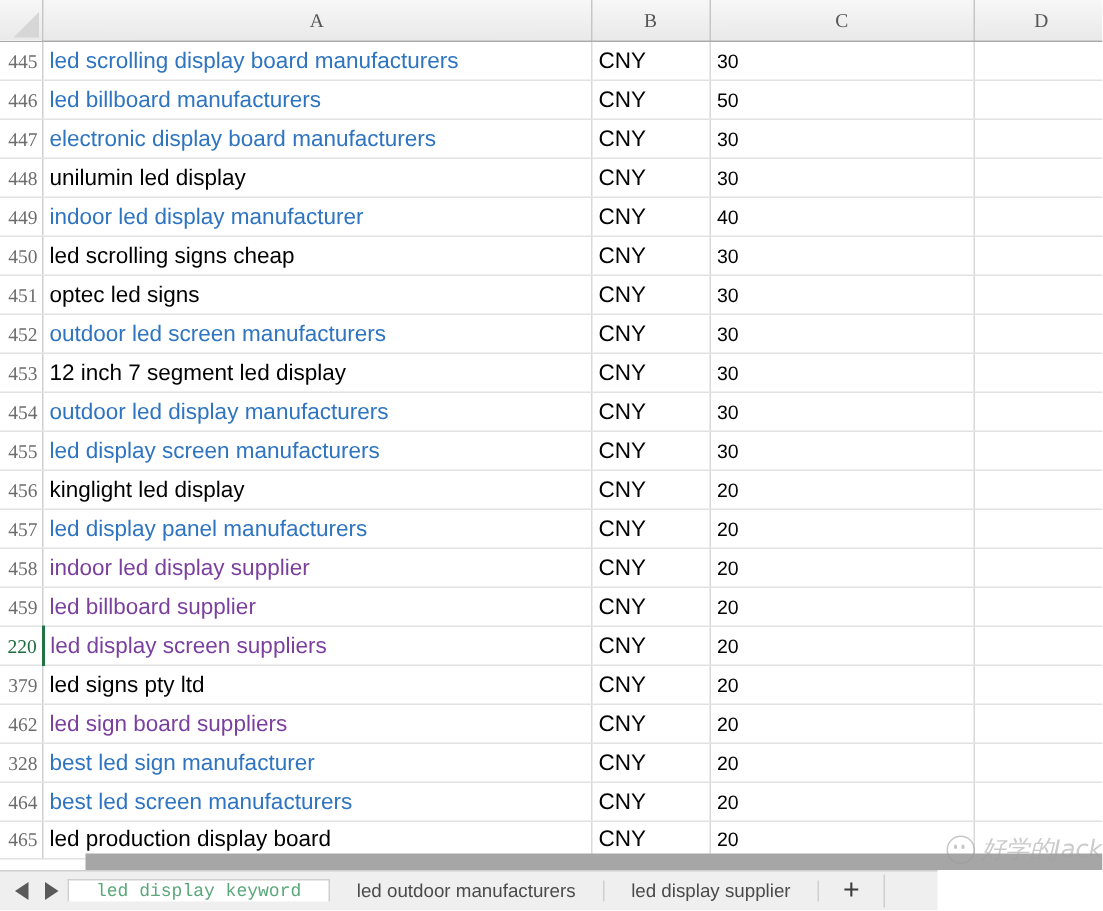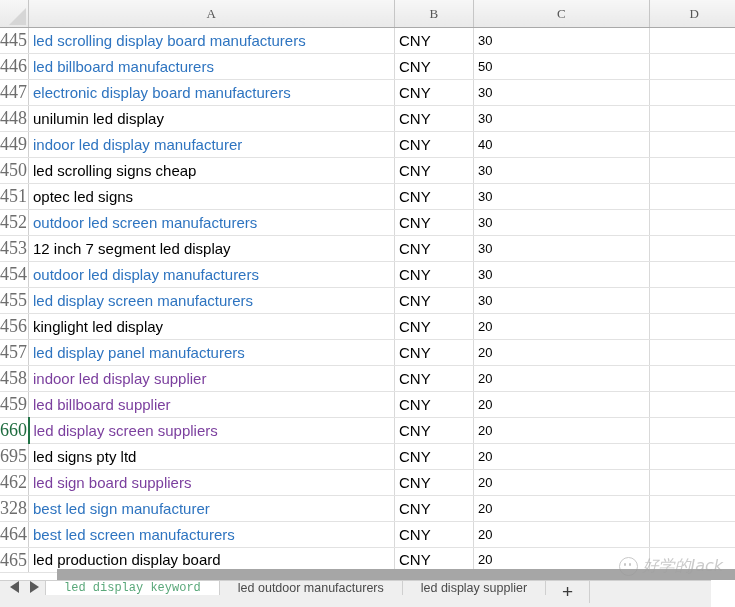--- a/index.html
+++ b/index.html
@@ -82,21 +82,21 @@
   
   tr.data-row { height: 25px; }
 
   td.rowhdr {
     width: 28px;
     padding: 0 3px 0 0;
     background: #ffffff;
     border-right: 1px solid #d0d0d0;
     border-bottom: 1px solid #e2e2e2;
     font-family: "Liberation Serif", serif;
-    font-size: 18px;
+    font-size: 13px;
     color: #6d6d6d;
     text-align: right;
     vertical-align: middle;
     line-height: 25px;
   }
   td.rowhdr.active {
     color: #1d6b3e;
     border-right: 2px solid #217346;
   }
 
@@ -136,26 +136,26 @@
     width: 678px;
     height: 11px;
     background: #a6a6a6;
   }
 
   
   .tabbar {
     position: absolute;
     left: 0;
     top: 580px;
-    width: 711px;
+    width: 625px;
     height: 27px;
     background: #efefef;
     border-top: 1px solid #cfcfcf;
     display: flex;
-    align-items: flex-start;
+    align-items: center;
     box-sizing: border-box;
   }
 
   .navarrows {
     display: flex;
     align-items: center;
     padding: 0 6px 0 10px;
     gap: 11px;
   }
   .arrow {
@@ -202,21 +202,21 @@
     width: 44px;
     font-size: 19px;
     color: #3b3b3b;
     border-right: 1px solid #cfcfcf;
     box-sizing: border-box;
   }
 
   
   .watermark {
     position: absolute;
-    right: 12px;
+    right: 0;
     top: 556px;
     display: flex;
     align-items: center;
     gap: 4px;
     opacity: .55;
     pointer-events: none;
   }
   .wm-logo {
     width: 17px;
     height: 17px;
@@ -362,28 +362,28 @@
             <td class="cell plain col-d"></td>
           </tr>
           <tr class="data-row">
             <td class="rowhdr">459</td>
             <td class="cell visited">led billboard supplier</td>
             <td class="cell plain">CNY</td>
             <td class="cell num plain">20</td>
             <td class="cell plain col-d"></td>
           </tr>
           <tr class="data-row">
-            <td class="rowhdr active">660</td>
+            <td class="rowhdr active">220</td>
             <td class="cell visited">led display screen suppliers</td>
             <td class="cell plain">CNY</td>
             <td class="cell num plain">20</td>
             <td class="cell plain col-d"></td>
           </tr>
           <tr class="data-row">
-            <td class="rowhdr">695</td>
+            <td class="rowhdr">379</td>
             <td class="cell plain">led signs pty ltd</td>
             <td class="cell plain">CNY</td>
             <td class="cell num plain">20</td>
             <td class="cell plain col-d"></td>
           </tr>
           <tr class="data-row">
             <td class="rowhdr">462</td>
             <td class="cell visited">led sign board suppliers</td>
             <td class="cell plain">CNY</td>
             <td class="cell num plain">20</td>

